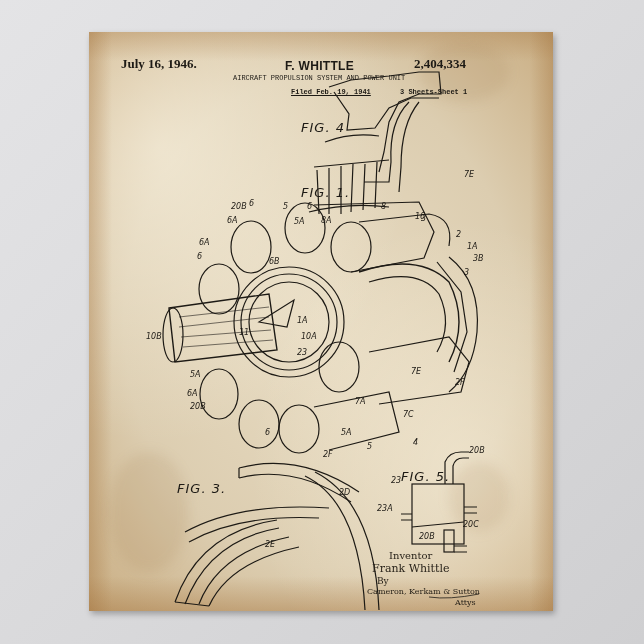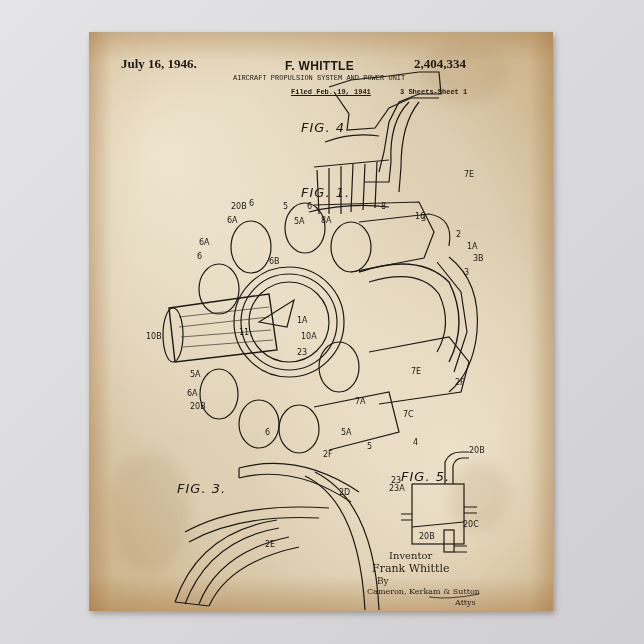--- a/index.html
+++ b/index.html
@@ -28,21 +28,21 @@
     .stain { position: absolute; border-radius: 50%; background: rgba(150,110,60,0.12); filter: blur(6px); }
     .hdr { position: absolute; color: #1d1a15; }
     .date { left: 32px; top: 24px; font-size: 13px; font-weight: bold; }
     .inventor-name { left: 196px; top: 27px; font-family: Liberation Sans, sans-serif; font-size: 12px; font-weight: bold; letter-spacing: 0.3px; }
     .patent-no { left: 325px; top: 24px; font-size: 13px; font-weight: bold; }
     .title { left: 144px; top: 42px; font-family: "Liberation Mono", monospace; font-size: 7px; }
     .filed { left: 202px; top: 56px; font-family: "Liberation Mono", monospace; font-size: 7px; font-weight: bold; text-decoration: underline; }
     .sheets { left: 311px; top: 56px; font-family: "Liberation Mono", monospace; font-size: 7px; font-weight: bold; }
     .drawing { position: absolute; left: 0; top: 0; width: 464px; height: 579px; }
     .fig-label { position: absolute; font-family: "DejaVu Sans", sans-serif; font-style: italic; color: #1d1a15; font-size: 13px; letter-spacing: 1px; }
-    .ref { position: absolute; font-family: "DejaVu Sans", sans-serif; color: #1d1a15; font-size: 8px; }
+    .ref { position: absolute; font-family: "DejaVu Sans", sans-serif; font-style: italic; color: #1d1a15; font-size: 8px; }
     .sig { position: absolute; font-family: "DejaVu Serif", serif; color: #2a241b; }
   </style>
 </head>
 <body>
 
 <div class="poster">
   <div class="stain" style="left:330px;top:10px;width:90px;height:60px;"></div>
   <div class="stain" style="left:20px;top:420px;width:80px;height:120px;"></div>
   <div class="stain" style="left:360px;top:430px;width:60px;height:70px;"></div>
 
@@ -158,21 +158,21 @@
   <span class="ref" style="left:375px;top:236px;">3</span>
   <span class="ref" style="left:366px;top:346px;">2F</span>
   <span class="ref" style="left:292px;top:170px;">8</span>
   <span class="ref" style="left:232px;top:184px;">8A</span>
   <span class="ref" style="left:375px;top:138px;">7E</span>
   <span class="ref" style="left:326px;top:180px;">16</span>
   <span class="ref" style="left:234px;top:418px;">2F</span>
   <span class="ref" style="left:250px;top:456px;">2D</span>
   <span class="ref" style="left:176px;top:508px;">2E</span>
   <span class="ref" style="left:302px;top:444px;">23</span>
-  <span class="ref" style="left:288px;top:452px;margin-left:12px;">23A</span>
+  <span class="ref" style="left:288px;top:472px;">23A</span>
   <span class="ref" style="left:380px;top:414px;">20B</span>
   <span class="ref" style="left:374px;top:488px;">20C</span>
   <span class="ref" style="left:330px;top:500px;">20B</span>
 
   <span class="sig" style="left:300px;top:518px;font-size:10px;">Inventor</span>
   <span class="sig" style="left:283px;top:530px;font-size:11px;">Frank Whittle</span>
   <span class="sig" style="left:288px;top:544px;font-size:9px;">By</span>
   <span class="sig" style="left:278px;top:555px;font-size:8px;">Cameron, Kerkam &amp; Sutton</span>
   <span class="sig" style="left:366px;top:566px;font-size:8px;">Attys</span>
 </div>

